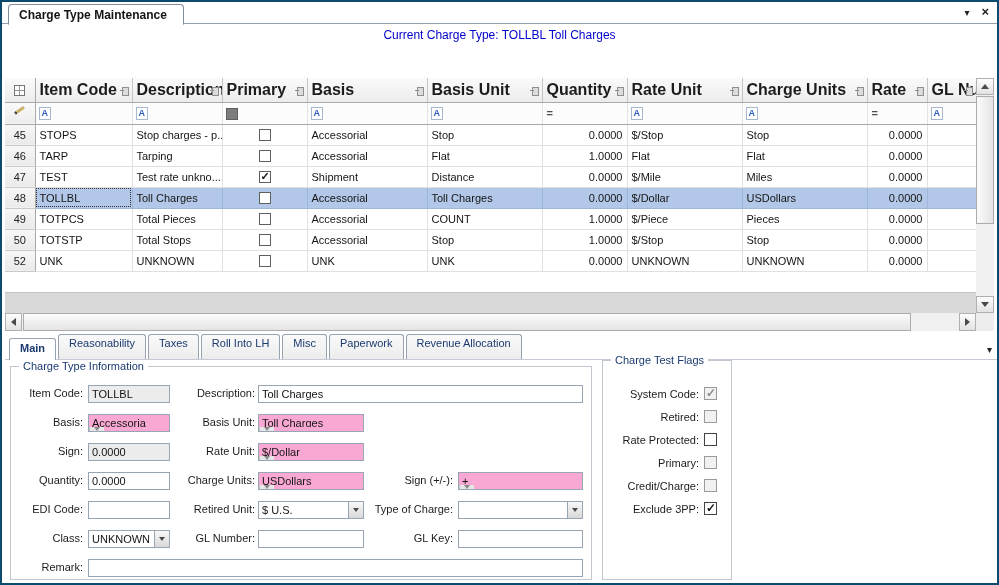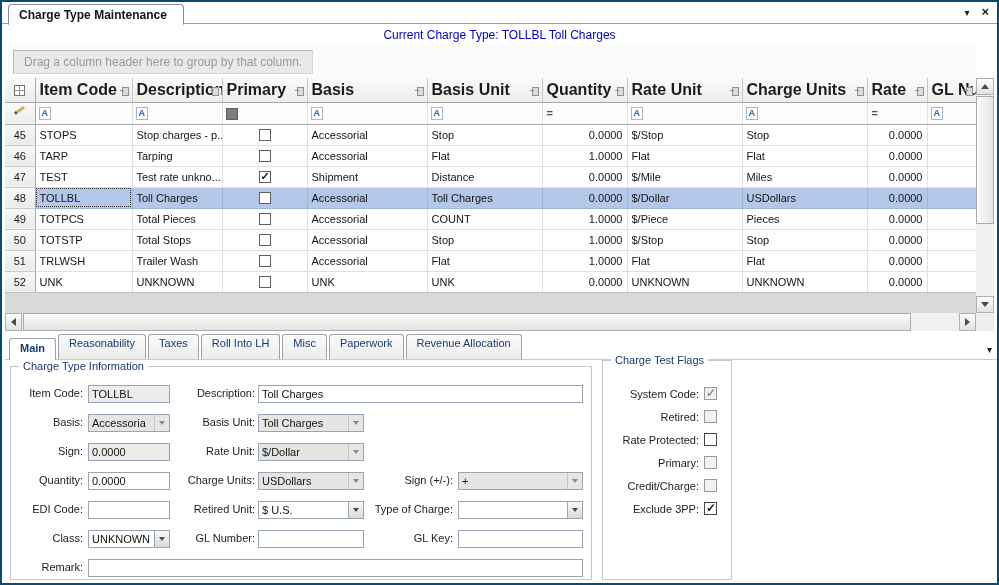--- a/index.html
+++ b/index.html
@@ -98,21 +98,21 @@
   .gb-info  { left:8px;  top:364px; width:582px; height:214px; }
   .gb-flags { left:600px; top:358px; width:130px; height:220px; }
   .flbl { position:absolute; text-align:right; font-size:11px; color:#1c1c1c; height:14px; line-height:13px; white-space:nowrap; }
   .tb { position:absolute; height:18px; border:1px solid #97A5B5; font-size:11px; font-family:inherit;
         padding:1px 3px; background:#fff; color:#111; }
   .tb.dis { background:#ECECEC; }
   .combo { position:absolute; height:18px; border:1px solid #97A5B5; background:#fff; display:flex; }
   .combo .ctext { flex:1; padding:2px 3px; overflow:hidden; white-space:nowrap; }
   .combo .cbtn { width:15px; border-left:1px solid #97A5B5; background:linear-gradient(#F8F8F8,#D9D9D9);
                  display:flex; align-items:center; justify-content:center; }
-  .combo.dis { background:#e5e5e5; }
+  .combo.dis { background:#f9a8d4;flex-direction:column; }
   .combo.dis .cbtn { background:#E6E6E6; border-left-color:#C4C4C4; }
   .combo .tri-dn { border-left-width:3px; border-right-width:3px; border-top-width:4px; }
   .combo.dis .tri-dn { border-top-color:#8a8a8a; }
 
   .fcb { position:absolute; width:13px; height:13px; border:1px solid #444; background:#fff; }
   .fcb.dim { border-color:#9a9a9a; background:#F1F1F1; }
   .fcb.checked::after { content:"✓"; position:absolute; left:1px; top:-2px; font-size:12px; font-weight:bold; color:#111; }
   .fcb.dim.checked::after { color:#8b8b8b; }
 </style>
 </head>
@@ -125,23 +125,20 @@
       <span>Charge Type Maintenance</span>
     </div>
     <div class="tb-icons">
       <span class="tb-arrow">▾</span>
       <span class="tb-close">×</span>
     </div>
   </div>
 
   <div class="cct">Current Charge Type: TOLLBL Toll Charges</div>
 
-  <div class="groupby-band">
-    <div class="groupby-box">Drag a column header here to group by that column.</div>
-  </div>
 
   <div class="grid-wrap">
     <table class="grid">
       <colgroup>
         <col style="width:30px">
           <col style="width:97px">
           <col style="width:90px">
           <col style="width:85px">
         <col style="width:120px">
           <col style="width:115px">
@@ -251,33 +248,20 @@
         <td class="c-check"><span class="cb"></span></td>
         <td>Accessorial</td>
         <td>Stop</td>
         <td class="c-num">1.0000</td>
         <td>$/Stop</td>
         <td>Stop</td>
         <td class="c-num">0.0000</td>
         <td></td>
       </tr>
       <tr class="drow">
-        <td class="rowhdr">51</td>
-        <td>TRLWSH</td>
-        <td>Trailer Wash</td>
-        <td class="c-check"><span class="cb"></span></td>
-        <td>Accessorial</td>
-        <td>Flat</td>
-        <td class="c-num">1.0000</td>
-        <td>Flat</td>
-        <td>Flat</td>
-        <td class="c-num">0.0000</td>
-        <td></td>
-      </tr>
-      <tr class="drow">
         <td class="rowhdr">52</td>
         <td>UNK</td>
         <td>UNKNOWN</td>
         <td class="c-check"><span class="cb"></span></td>
         <td>UNK</td>
         <td>UNK</td>
         <td class="c-num">0.0000</td>
         <td>UNKNOWN</td>
         <td>UNKNOWN</td>
         <td class="c-num">0.0000</td>

